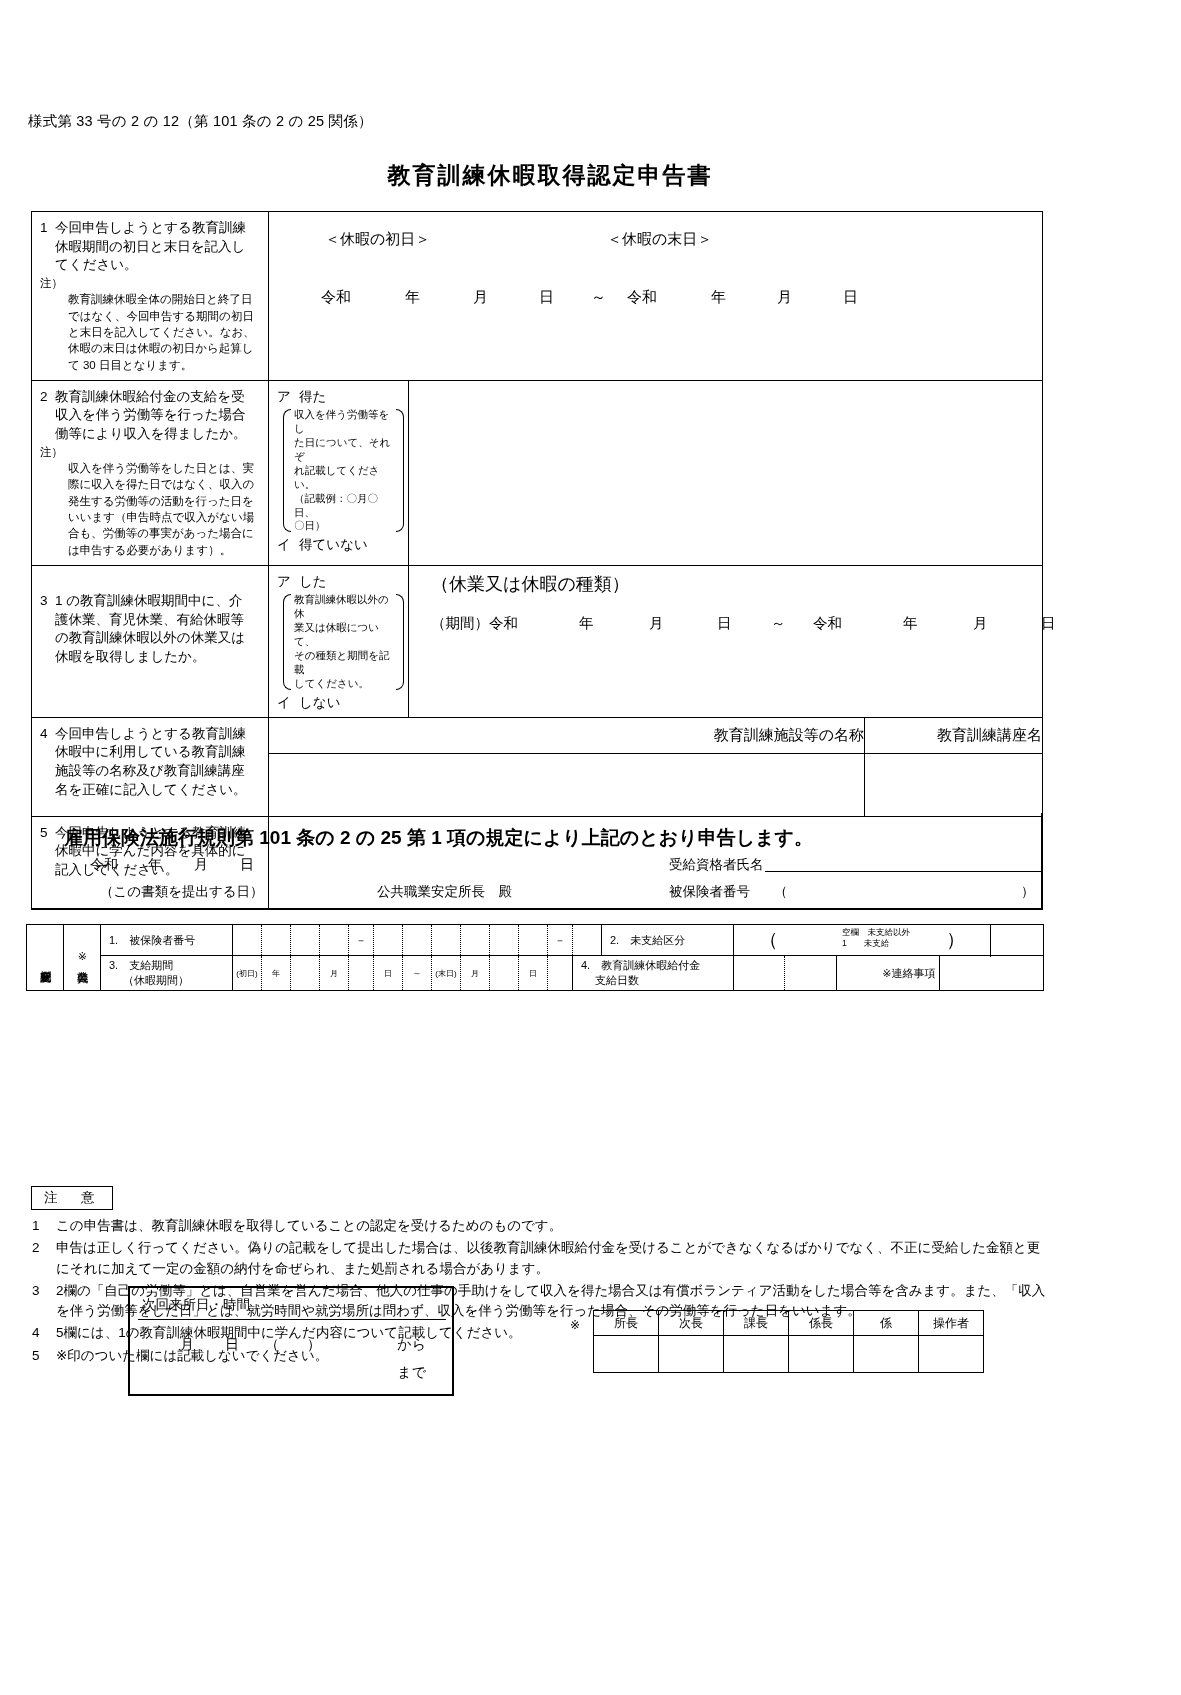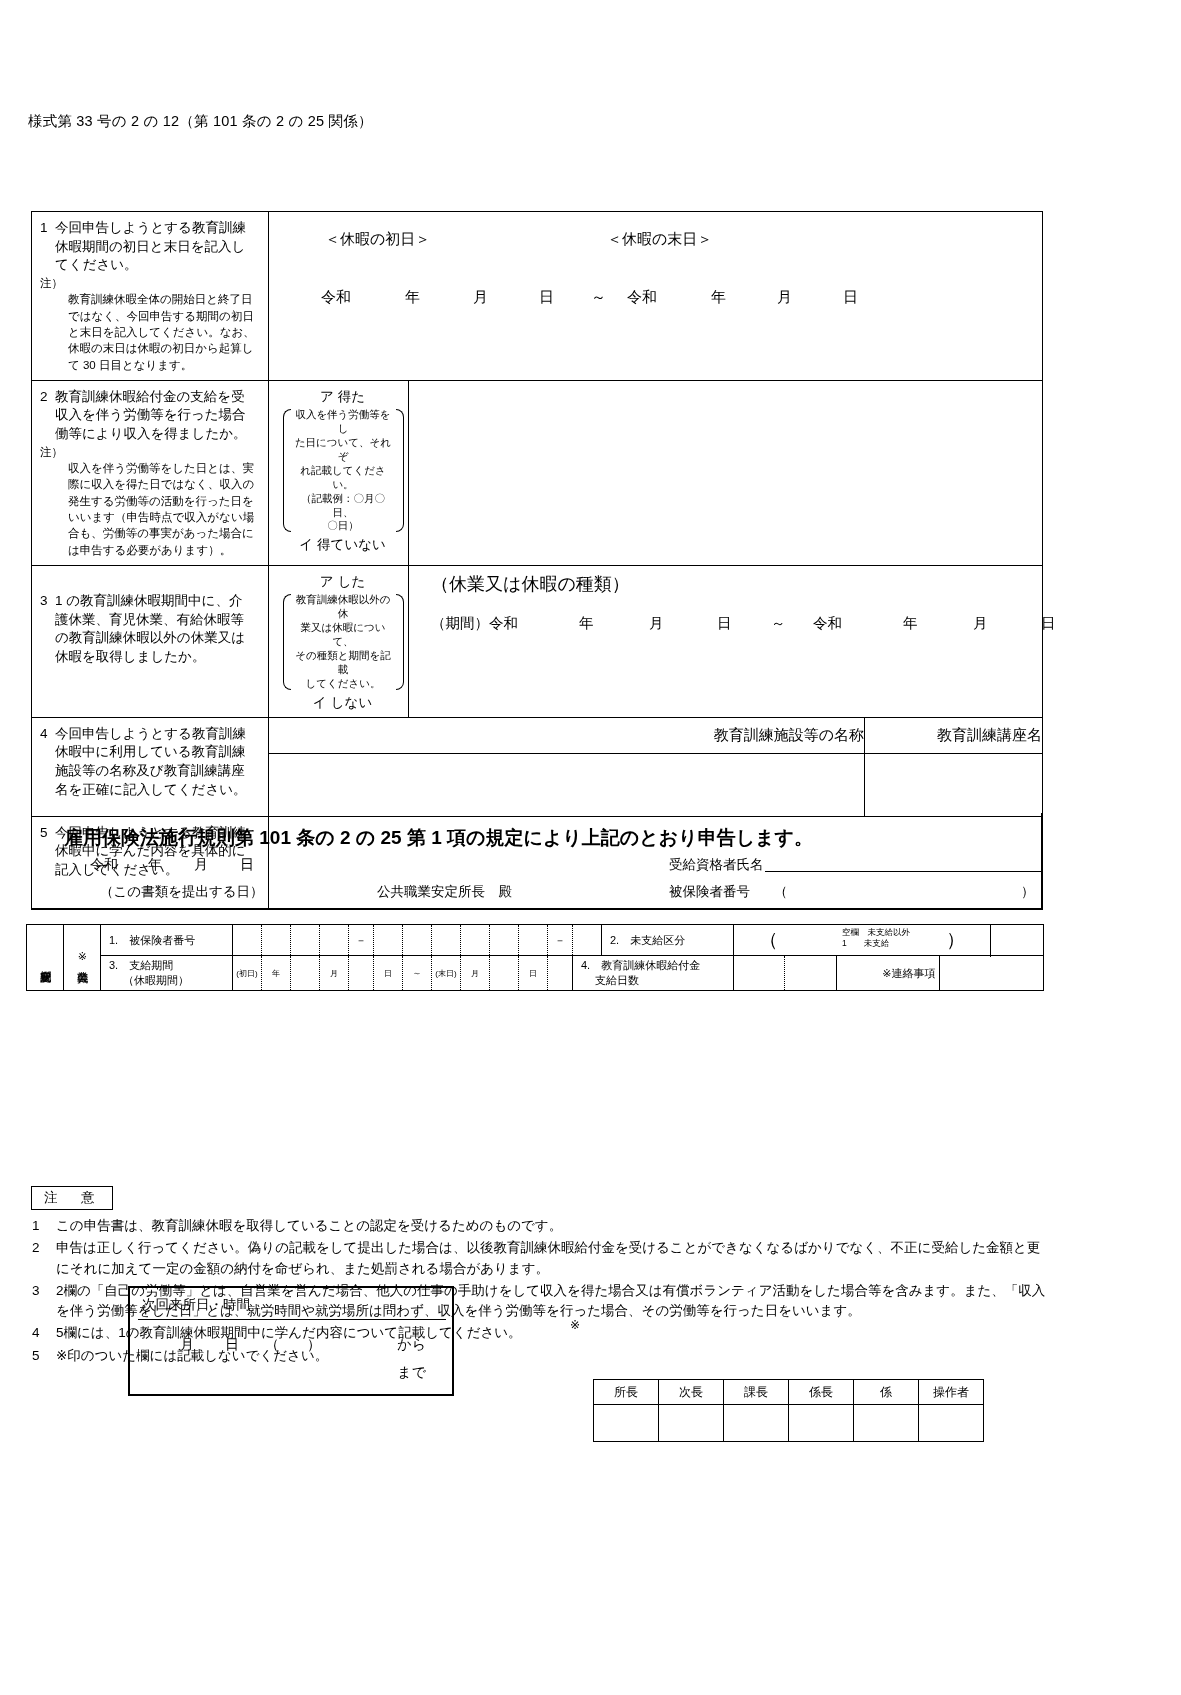--- a/index.html
+++ b/index.html
@@ -20,21 +20,21 @@
      border-collapse:collapse; table-layout:fixed; }
   .main-table td{ border:1px solid #000; vertical-align:top; padding:0; }
   .qcell{ width:237px; }
   .qtext{ padding:7px 6px 7px 8px; font-size:13.5px; line-height:1.38;}
   .qtext .num{ display:inline-block; width:15px;}
   .ind1{ padding-left:15px; text-indent:0;}
   .note{ font-size:11.5px; line-height:1.42; padding-left:15px;}
   .note .nlab{ margin-left:-15px;}
   .note .nbody{ display:block; padding-left:13px; text-indent:0;}
 
-  .abcell{ width:140px; padding:5px 4px 4px 6px !important; font-size:13px;text-align:center;}
+  .abcell{ width:140px; padding:5px 4px 4px 6px !important; font-size:13px;}
   .ab-line{ margin:2px 0 1px 2px; font-size:13.5px;}
   .ab-line .mk{ display:inline-block; width:22px;}
   .brace-box{ position:relative; margin:1px 0 2px 6px; padding:1px 12px 1px 13px;
      font-size:10.5px; line-height:1.33;}
   .brace-box:before,.brace-box:after{ content:""; position:absolute; top:2px; bottom:2px;
      width:7px; border:1.4px solid #000;}
   .brace-box:before{ left:2px; border-right:none; border-radius:9px 0 0 9px;}
   .brace-box:after{ right:0px; border-left:none; border-radius:0 9px 9px 0;}
 
   .dates-cell{ padding:0 !important;}
@@ -113,31 +113,32 @@
      border:2.5px solid #000; box-sizing:border-box;}
   .next-title{ position:absolute; left:12px; top:8px; font-size:13.5px;}
   .next-rule{ position:absolute; left:8px; top:31px; width:308px; border-bottom:1.5px solid #000;}
   .next-m{ position:absolute; left:50px; top:48px; font-size:14px;}
   .next-d{ position:absolute; left:95px; top:48px; font-size:14px;}
   .next-paren{ position:absolute; left:135px; top:48px; font-size:14px;}
   .next-from{ position:absolute; right:26px; top:48px; font-size:14px;}
   .next-to{ position:absolute; right:26px; top:76px; font-size:14px;}
 
   .stamp-mark{ position:absolute; left:570px; top:1318px; font-size:12px;}
-  .stamp-table{ position:absolute; left:593px; top:1379px; border-collapse:collapse;}
+  .stamp-table{ position:absolute; left:593px; top:1310px; border-collapse:collapse;}
   .stamp-table td{ border:1px solid #000; width:64px; height:24px; text-align:center;
      font-size:12px; padding:0;}
   .stamp-table td.body{ height:36px;}
 </style>
 </head>
 <body>
 
 <div class="page">
 
   <div class="form-no">様式第 33 号の 2 の 12（第 101 条の 2 の 25 関係）</div>
+  <div class="doc-title">教育訓練休暇取得認定申告書</div>
 
   <table class="main-table">
     <colgroup>
       <col style="width:237px">
         <col style="width:140px">
       <col style="width:456px">
         <col style="width:178px">
     </colgroup>
 
     <tbody>

